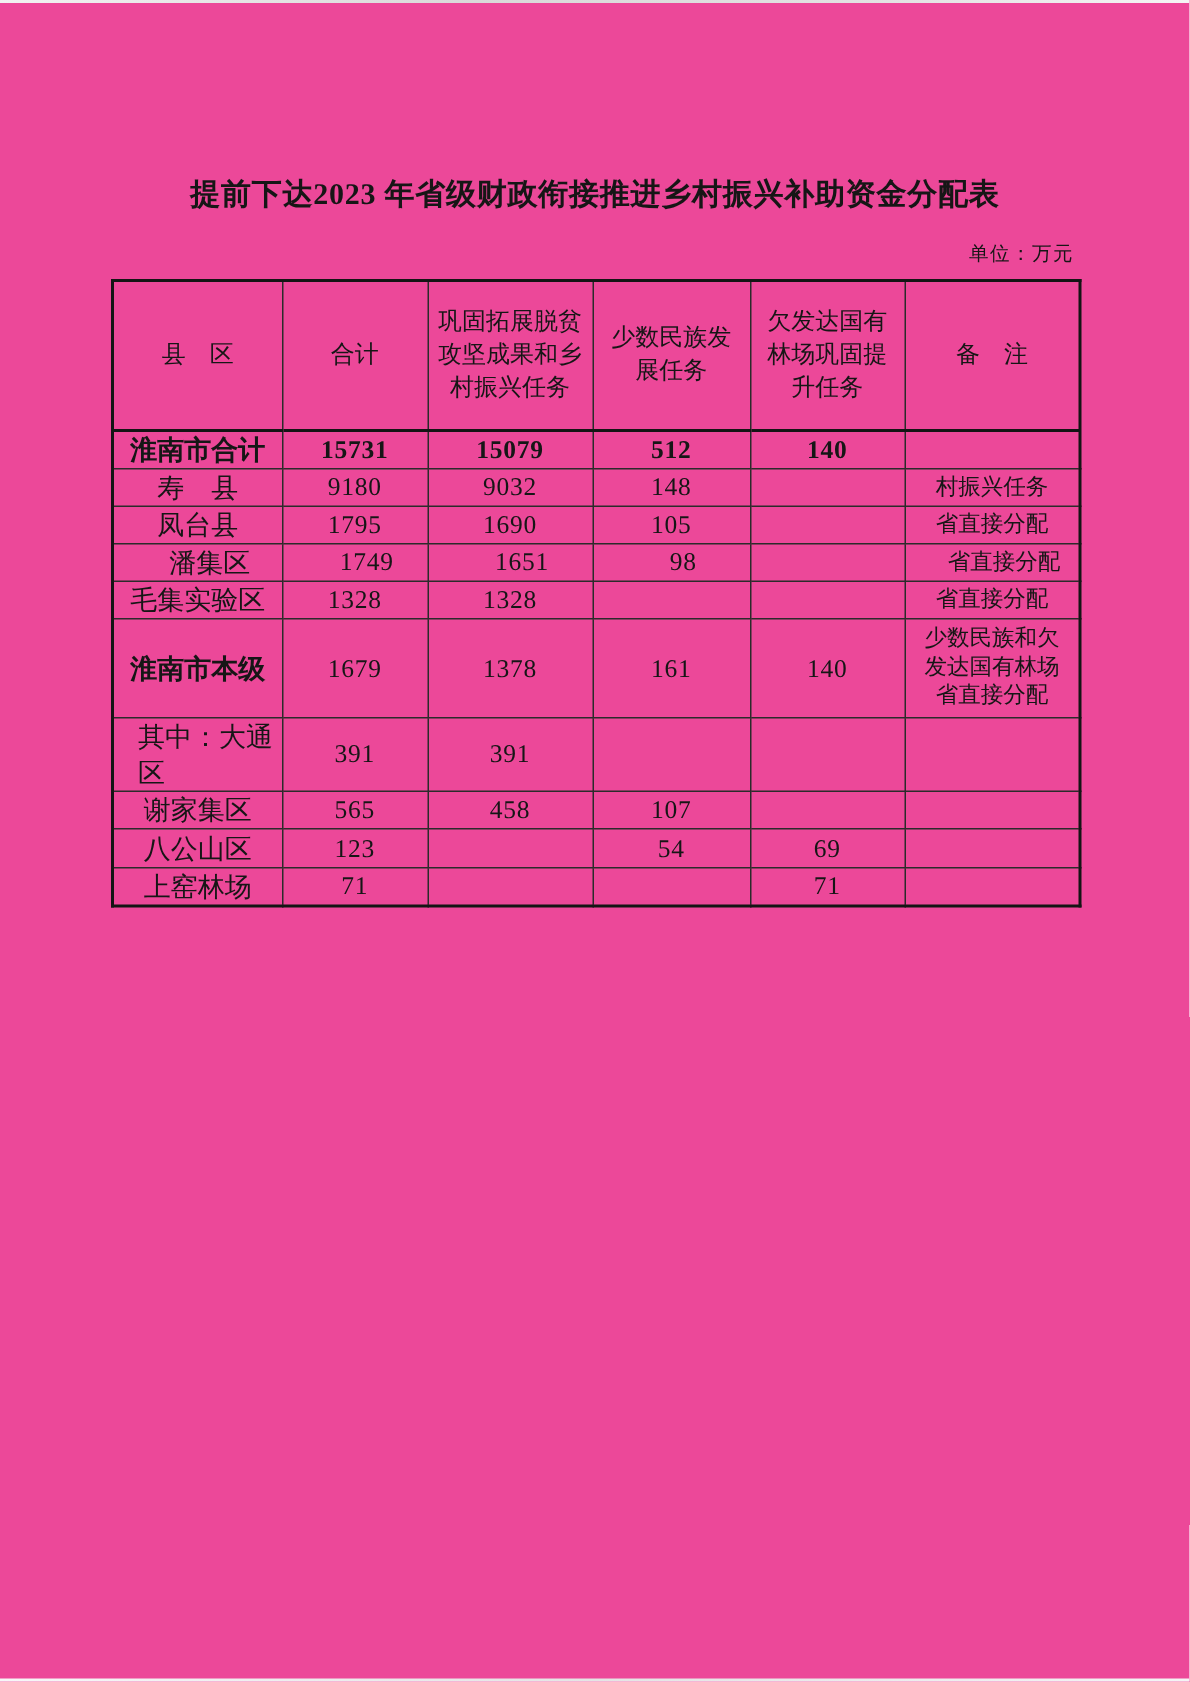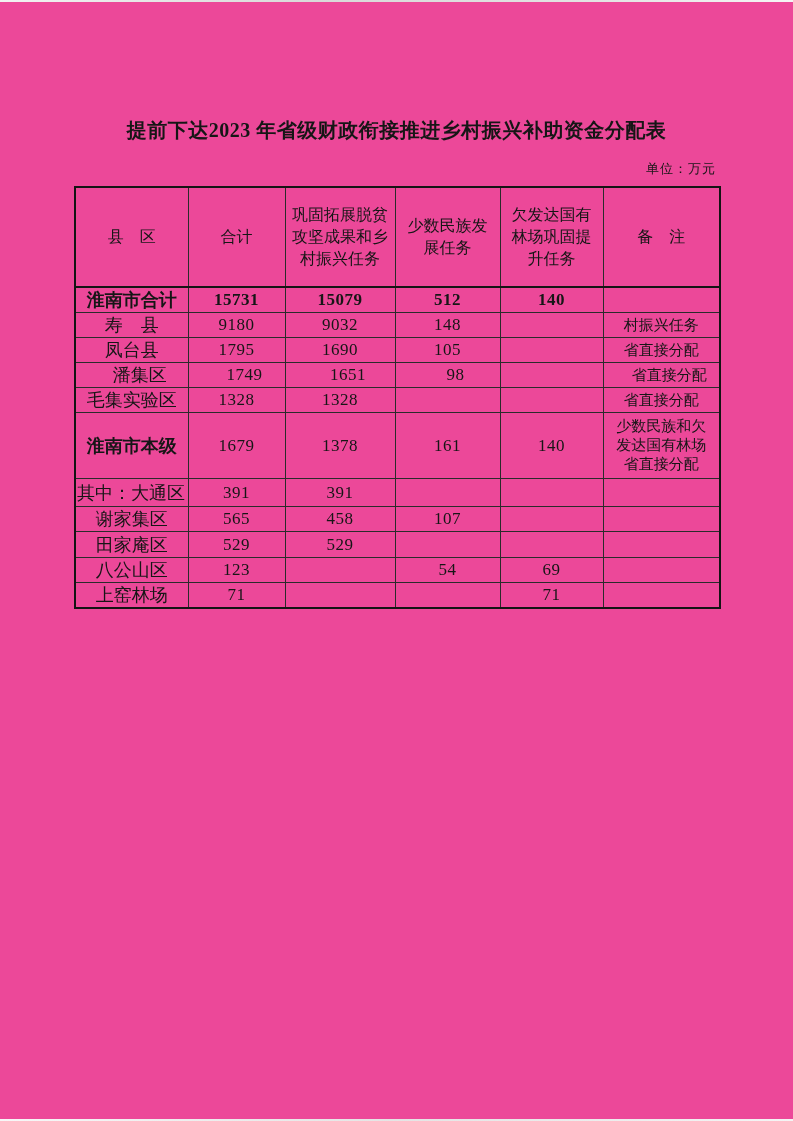--- a/index.html
+++ b/index.html
@@ -84,21 +84,21 @@
   }
   table.alloc td.remark {
     font-size: 15px;
     line-height: 19px;
     white-space: pre-line;
   }
   table.alloc tr.bold-row td.region { font-weight: bold; }
   table.alloc tr.bold-values td.value { font-weight: bold; }
   table.alloc td.left {
     text-align: left;
-    padding-left: 1px;
+    padding-left: 16px;
   }
   
   tbody tr:nth-child(1)  td { height: 22px; text-align: center; }
   tbody tr:nth-child(2)  td { height: 24px; }
   tbody tr:nth-child(3)  td { height: 23px; }
   tbody tr:nth-child(4)  td { height: 22px; padding-left: 16px; }
   tbody tr:nth-child(5)  td { height: 21px; margin-top: 36px; }
   tbody tr:nth-child(6)  td { height: 65px; }
   tbody tr:nth-child(7)  td { height: 27px; }
   tbody tr:nth-child(8)  td { height: 23px; }
@@ -201,28 +201,20 @@
         </tr>
         <tr>
           <td class="region">谢家集区</td>
           <td class="value">565</td>
           <td class="value">458</td>
           <td class="value">107</td>
           <td class="value"></td>
           <td class="remark"></td>
         </tr>
         <tr>
-          <td class="region">田家庵区</td>
-          <td class="value">529</td>
-          <td class="value">529</td>
-          <td class="value"></td>
-          <td class="value"></td>
-          <td class="remark"></td>
-        </tr>
-        <tr>
           <td class="region">八公山区</td>
           <td class="value">123</td>
           <td class="value"></td>
           <td class="value">54</td>
           <td class="value">69</td>
           <td class="remark"></td>
         </tr>
         <tr>
           <td class="region">上窑林场</td>
           <td class="value">71</td>

